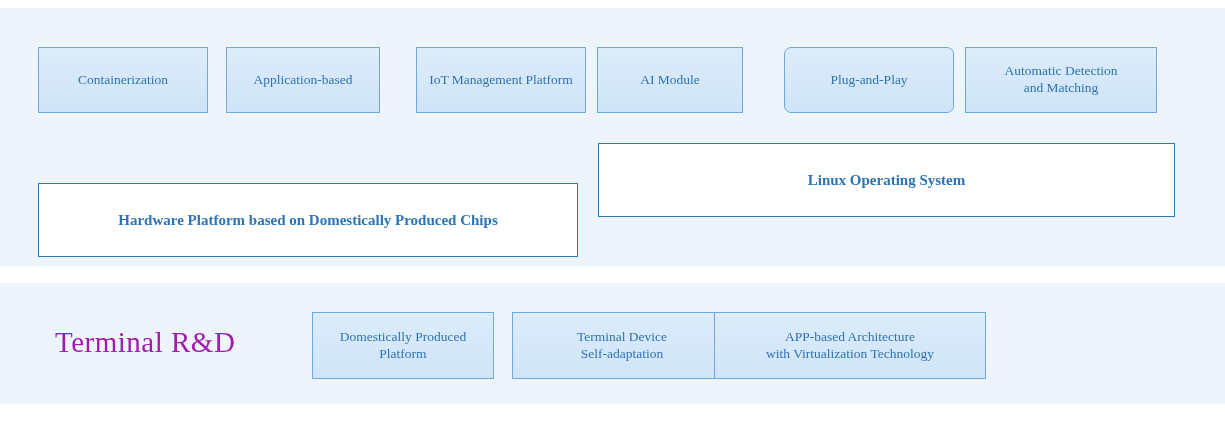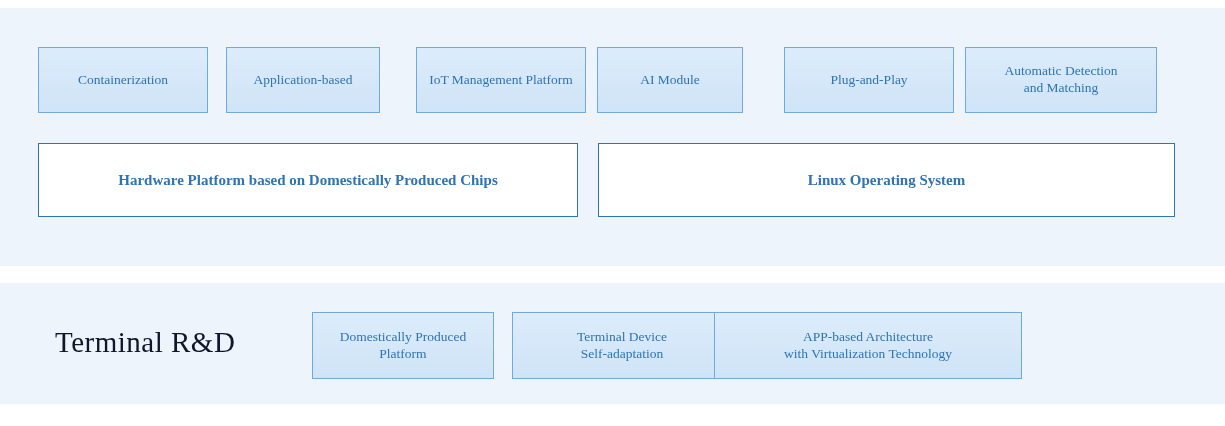--- a/index.html
+++ b/index.html
@@ -57,50 +57,50 @@
     background: linear-gradient(180deg, #dcecfb 0%, #cfe4f7 100%);
     border: 1px solid #6fa9de;
     font-size: 13.5px;
     padding: 2px 6px;
     margin-left: 46px;
   }
   .section-title {
     position: absolute;
     left: 55px;
     top: 326px;
-    color: #0f172a;
+    color: #a21caf;
     font-size: 29px;
     letter-spacing: 0.5px;
   }
 </style>
 </head>
 <body>
 
 <div class="stage">
 
   <div class="panel panel-upper">
 
     
   </div>
 
   <div class="panel panel-lower"></div>
 
   <div class="box feature-box" style="left:38px;  width:170px;">Containerization</div>
   <div class="box feature-box" style="left:226px; width:154px;">Application-based</div>
   <div class="box feature-box" style="left:408px; width:170px;margin-left:8px;">IoT Management Platform</div>
   <div class="box feature-box" style="left:597px; width:146px;">AI Module</div>
-  <div class="box feature-box" style="left:784px; width:170px;">Plug-and-Play</div>
+  <div class="box feature-box" style="left:784px; width:170px;border-radius:7px;">Plug-and-Play</div>
   <div class="box feature-box" style="left:965px; width:192px;">Automatic Detection
 and Matching</div>
 
-  <div class="box platform-box" style="left:38px;  width:540px;">Hardware Platform based on Domestically Produced Chips</div>
+  <div class="box platform-box" style="left:38px;  width:540px;margin-top:40px;">Hardware Platform based on Domestically Produced Chips</div>
   <div class="box platform-box" style="left:598px; width:577px;text-align:right;">Linux Operating System</div>
 
   <div class="section-title">Terminal R&amp;D</div>
 
   <div class="box capability-box" style="left:266px; width:182px;">Domestically Produced
 Platform</div>
   <div class="box capability-box" style="left:466px; width:220px;">Terminal Device
 Self-adaptation</div>
-  <div class="box capability-box" style="left:668px; width:308px;">APP-based Architecture
+  <div class="box capability-box" style="left:668px; width:272px;">APP-based Architecture
 with Virtualization Technology</div>
 
 </div>
 
 </body></html>

